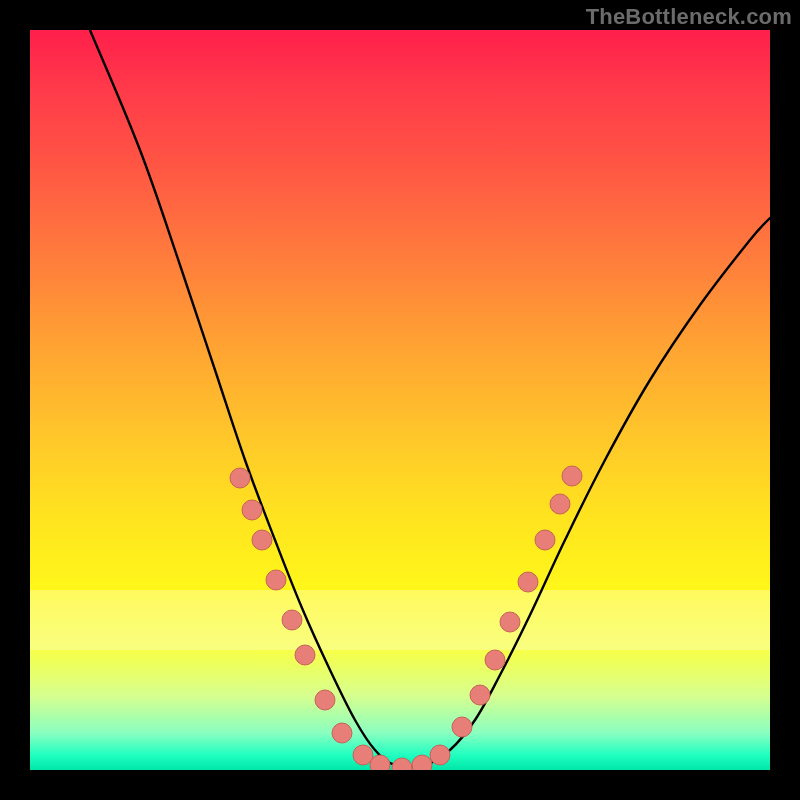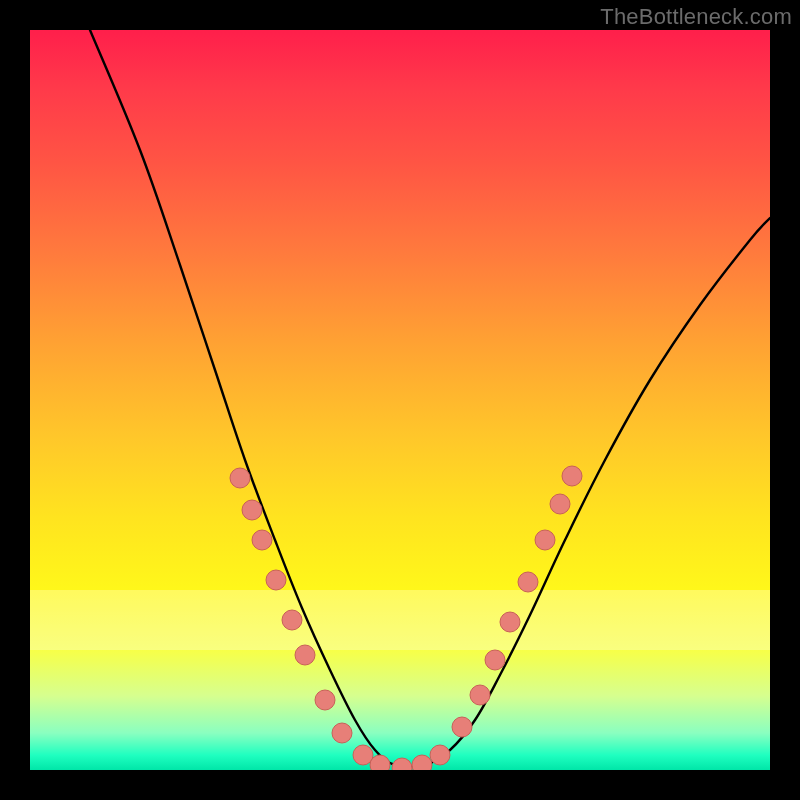--- a/index.html
+++ b/index.html
@@ -55,21 +55,21 @@
     height: 740px;
     pointer-events: none;
   }
   .watermark {
     position: absolute;
     top: 4px;
     right: 8px;
     color: #6b6b6b;
     font-size: 22px;
     letter-spacing: 0.2px;
-    font-weight: 400;
+    font-weight: 700;
     user-select: none;
   }
 </style>
 </head>
 <body>
 
 <div class="frame">
   <div class="plot">
     <div class="light-band" style="top: 560px; height: 60px; background: rgba(255, 255, 255, 0.3);"></div>
     <svg class="svg-layer" viewBox="0 0 740 740" preserveAspectRatio="none">

